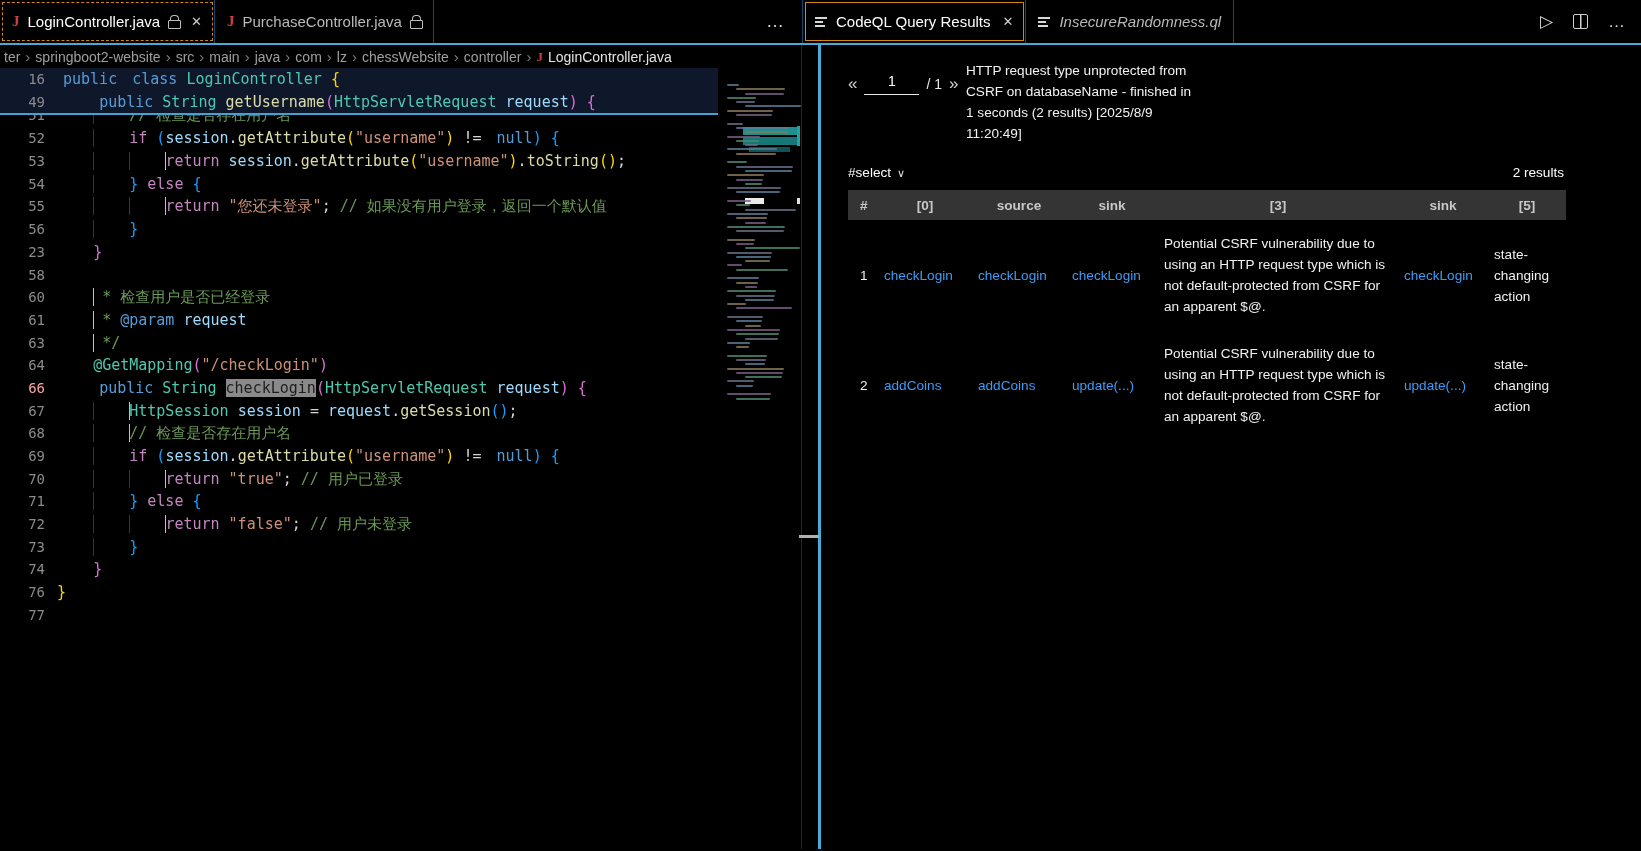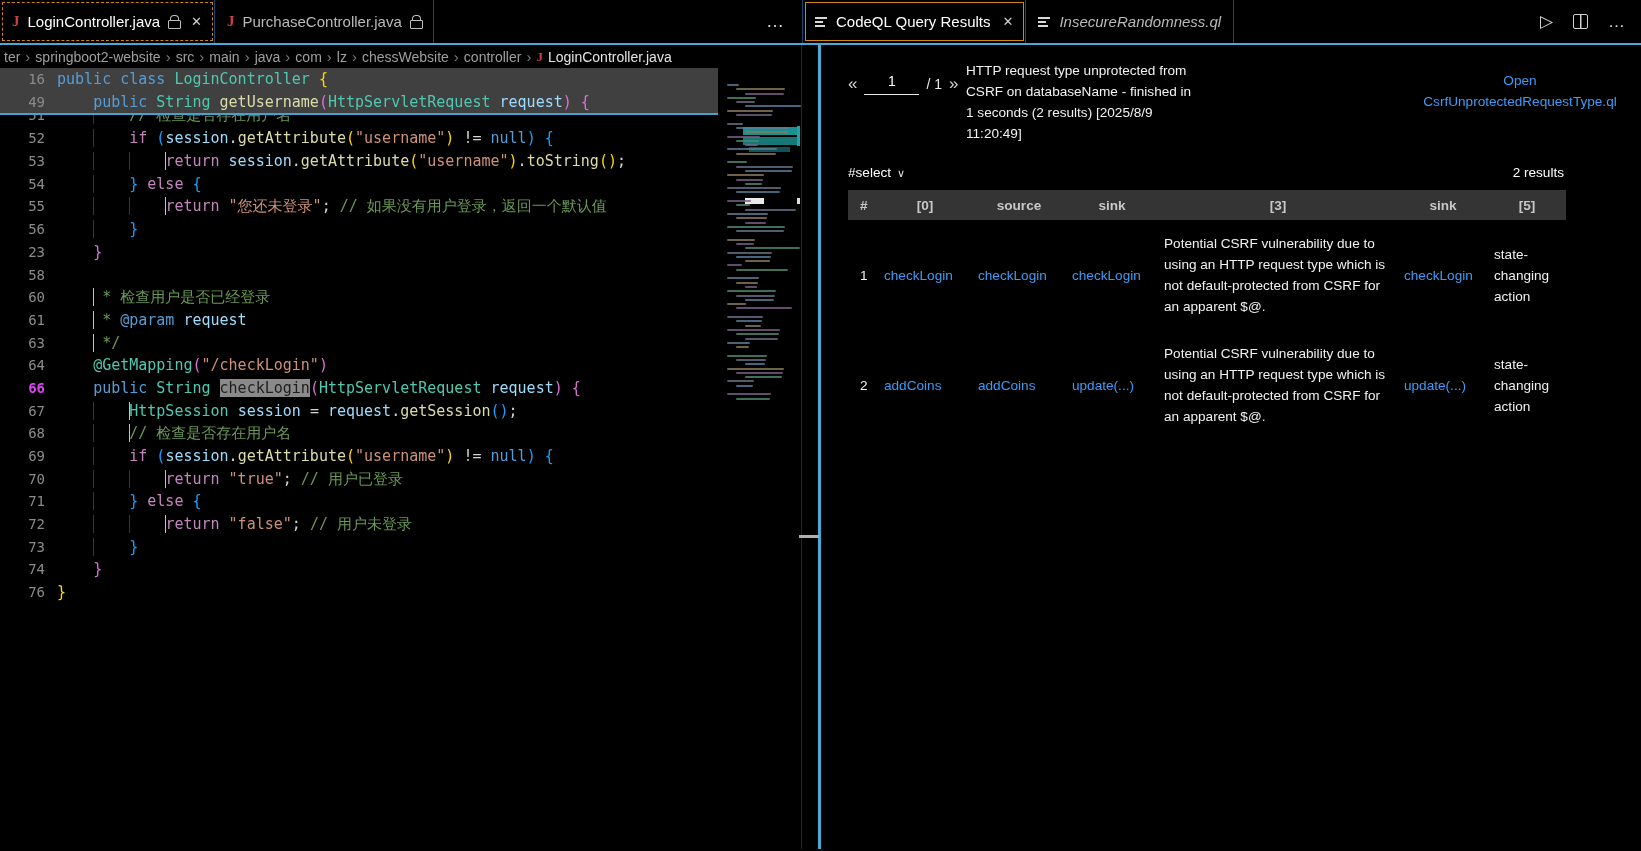--- a/index.html
+++ b/index.html
@@ -36,26 +36,26 @@
   .left-pane { width:802px; display:flex; flex-direction:column; border-right:1px solid #262626; }
   .breadcrumb { height:23px; display:flex; align-items:center; gap:5px; padding-left:4px; font-size:14px; color:#9f9f9f; white-space:nowrap; overflow:hidden; }
   .breadcrumb .bc-sep { color:#7d7d7d; font-size:15px; }
   .breadcrumb .bc-file { color:#e4e4e4; }
   .breadcrumb .java-icon { font-size:13px; }
 
   
   .editor { position:relative; flex:1; font-family:"DejaVu Sans Mono", monospace; font-size:15px; overflow:hidden; }
   .line { height:22.7px; line-height:22.7px; display:flex; white-space:pre; }
   .gutter { width:45px; flex:none; text-align:right; color:#8b8b8b; font-size:14px; }
-  .line.cur .gutter { color:#d946ef;font-weight:bold; }
+  .line.cur .gutter { color:#fca5a5; }
   .ltext { padding-left:12px; white-space:pre; color:#d4d4d4; }
-  .sticky { width:718px; border-bottom:2px solid #3FA3D3; background:#404040; }
+  .sticky { width:718px; border-bottom:2px solid #3FA3D3; background:#0f172a; }
   .clip51 { height:12px; overflow:hidden; }
   .clip51 .line { margin-top:-11px; }
-  .tk-kw  { color:#569CD6; }
+  .tk-kw  { color:#569CD6;margin-left:6px; }
   .tk-ctl { color:#C586C0; }
   .tk-cls { color:#4EC9B0; }
   .tk-fn  { color:#DCDCAA; }
   .tk-var { color:#9CDCFE; }
   .tk-str { color:#CE9178; }
   .tk-cmt { color:#6A9955; }
   .tk-pun { color:#D4D4D4; }
   .tk-b1  { color:#FFD700; }
   .tk-b2  { color:#DA70D6; }
   .tk-b3  { color:#179FFF; }
@@ -190,20 +190,21 @@
             <div class="line cur"><span class="gutter">66</span><span class="ltext"><span class="tk-sp">    </span><span class="tk-kw">public </span><span class="tk-cls">String </span><span class="tk-sel">checkLogin</span><span class="tk-b2">(</span><span class="tk-cls">HttpServletRequest </span><span class="tk-var">request</span><span class="tk-b2">)</span><span class="tk-pun"> </span><span class="tk-b2">{</span></span></div>
             <div class="line"><span class="gutter">67</span><span class="ltext"><span class="tk-sp">    </span><span class="tk-ig">    </span><span class="tk-ag"></span><span class="tk-cls">HttpSession </span><span class="tk-var">session </span><span class="tk-pun">= </span><span class="tk-var">request</span><span class="tk-pun">.</span><span class="tk-fn">getSession</span><span class="tk-b3">()</span><span class="tk-pun">;</span></span></div>
             <div class="line"><span class="gutter">68</span><span class="ltext"><span class="tk-sp">    </span><span class="tk-ig">    </span><span class="tk-ag"></span><span class="tk-cmt">// 检查是否存在用户名</span></span></div>
             <div class="line"><span class="gutter">69</span><span class="ltext"><span class="tk-sp">    </span><span class="tk-ig">    </span><span class="tk-ctl">if </span><span class="tk-b3">(</span><span class="tk-var">session</span><span class="tk-pun">.</span><span class="tk-fn">getAttribute</span><span class="tk-b1">(</span><span class="tk-str">"username"</span><span class="tk-b1">)</span><span class="tk-pun"> != </span><span class="tk-kw">null</span><span class="tk-b3">)</span><span class="tk-pun"> </span><span class="tk-b3">{</span></span></div>
             <div class="line"><span class="gutter">70</span><span class="ltext"><span class="tk-sp">    </span><span class="tk-ig">    </span><span class="tk-ig">    </span><span class="tk-ag"></span><span class="tk-ctl">return </span><span class="tk-str">"true"</span><span class="tk-pun">; </span><span class="tk-cmt">// 用户已登录</span></span></div>
             <div class="line"><span class="gutter">71</span><span class="ltext"><span class="tk-sp">    </span><span class="tk-ig">    </span><span class="tk-b3">} </span><span class="tk-ctl">else </span><span class="tk-b3">{</span></span></div>
             <div class="line"><span class="gutter">72</span><span class="ltext"><span class="tk-sp">    </span><span class="tk-ig">    </span><span class="tk-ig">    </span><span class="tk-ag"></span><span class="tk-ctl">return </span><span class="tk-str">"false"</span><span class="tk-pun">; </span><span class="tk-cmt">// 用户未登录</span></span></div>
             <div class="line"><span class="gutter">73</span><span class="ltext"><span class="tk-sp">    </span><span class="tk-ig">    </span><span class="tk-b3">}</span></span></div>
             <div class="line"><span class="gutter">74</span><span class="ltext"><span class="tk-sp">    </span><span class="tk-b2">}</span></span></div>
             <div class="line"><span class="gutter">76</span><span class="ltext"><span class="tk-b1">}</span></span></div>
+            <div class="line"><span class="gutter">77</span><span class="ltext"></span></div>
           </div>
         <div class="minimap" id="minimap">
           <div class="mm-hl teal1"></div>
           <div class="mm-hl teal2"></div>
           <div class="mm-hl teal3"></div>
           <div class="mm-hl white1"></div>
           <div class="mm-ruler r1"></div>
           <div class="mm-ruler r2"></div>
         <div class="mm-bar" style="width: 12px; margin-left: 0px; background: rgb(90, 125, 153);"></div>
             <div class="mm-bar" style="width: 49px; margin-left: 9px; background: rgb(138, 122, 90);"></div>
@@ -286,24 +287,20 @@
     <div class="right-pane">
       <div class="webview">
         <div class="panel-header">
           <div class="pager">
             <span class="pager-btn">«</span>
             <input class="pager-input" value="1" style="">
             <span class="pager-of">/ 1</span>
             <span class="pager-btn">»</span>
           </div>
           <div class="panel-title">HTTP request type unprotected from CSRF on databaseName - finished in 1 seconds (2 results) [2025/8/9 11:20:49]</div>
-          <div class="open-link">
-            <span>Open</span>
-            <span>CsrfUnprotectedRequestType.ql</span>
-          </div>
         </div>
         <div class="panel-toolbar">
           <div class="select-toggle">
             <span>#select</span><span class="chev">∨</span>
           </div>
           <div class="results-count">2 results</div>
         </div>
         <table class="results" id="results-table">
             <colgroup>
               <col style="width: 30px;">

